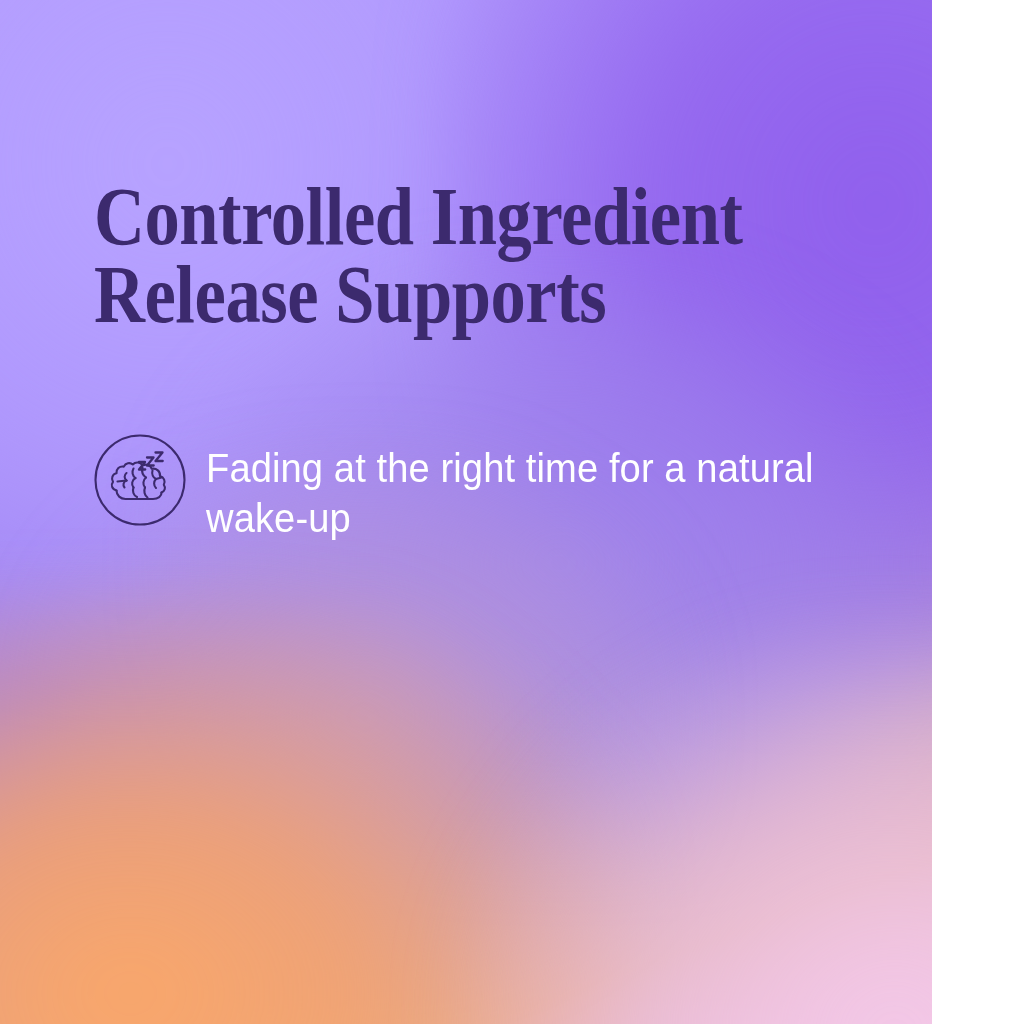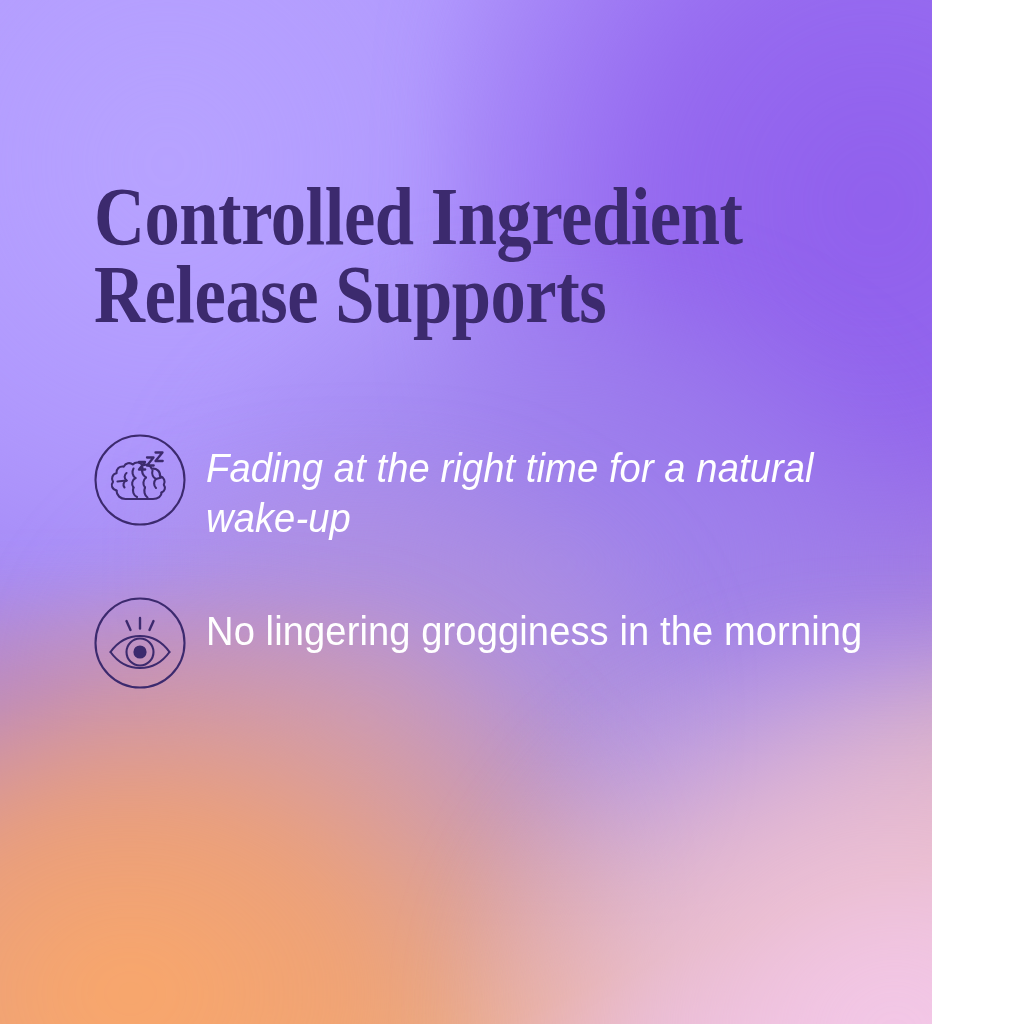--- a/index.html
+++ b/index.html
@@ -145,21 +145,21 @@
     font-size: 41px;
     line-height: 50px;
     color: #ffffff;
     letter-spacing: 0.1px;
     transform: scaleX(0.93);
     transform-origin: left top;
   }
 
   
   .row-1 { margin-bottom: 60px; }
-  .row-2 { margin-bottom: 52px; font-style: italic; }
+  .row-2 { margin-bottom: 52px; }
 </style>
 </head>
 <body>
 
 <div class="canvas">
 
   <div class="bg-base"></div>
   <div class="bg-blob-peri"></div>
   <div class="bg-blob-purple"></div>
   <div class="bg-blob-violet"></div>
@@ -202,35 +202,16 @@
             <path d="M64 47 L69.5 45.5"></path>
 
             <path d="M47 30 L53 30 L47 37.5 L53.2 37.5" stroke-width="2.3"></path>
             <path d="M55 25.5 L61.5 25.5 L55 33.5 L61.7 33.5" stroke-width="2.3"></path>
             <path d="M63.5 20.5 L70.5 20.5 L63.5 29 L70.7 29" stroke-width="2.3"></path>
           </svg>
         </div>
         <div class="benefit-text">Fading at the right time for a natural wake-up</div>
       </div>
 
-      <div class="benefit-row row-3">
-        <div class="benefit-icon">
-          <svg viewBox="0 0 96 96" fill="none" stroke="#3c2a6e" stroke-width="2.1" stroke-linecap="round" stroke-linejoin="round" aria-hidden="true">
-            <circle cx="48" cy="48" r="44.5"></circle>
-
-            <path d="M18.5 57 C26 46.5 36.5 41 48 41 C59.5 41 70 46.5 77.5 57"></path>
-            <path d="M18.5 57 C26 67.5 36.5 73 48 73 C59.5 73 70 67.5 77.5 57"></path>
-
-            <circle cx="48" cy="57" r="13.5"></circle>
-
-            <circle cx="48" cy="57" r="6.6" fill="#3c2a6e" stroke="none"></circle>
-
-            <path d="M48 23 L48 33.5" stroke-width="2.4"></path>
-            <path d="M34.5 26 L38.5 35" stroke-width="2.4"></path>
-            <path d="M61.5 26 L57.5 35" stroke-width="2.4"></path>
-          </svg>
-        </div>
-        <div class="benefit-text">No lingering grogginess in the morning</div>
-      </div>
 
     </div>
   </div>
 </div>
 
 </body></html>

